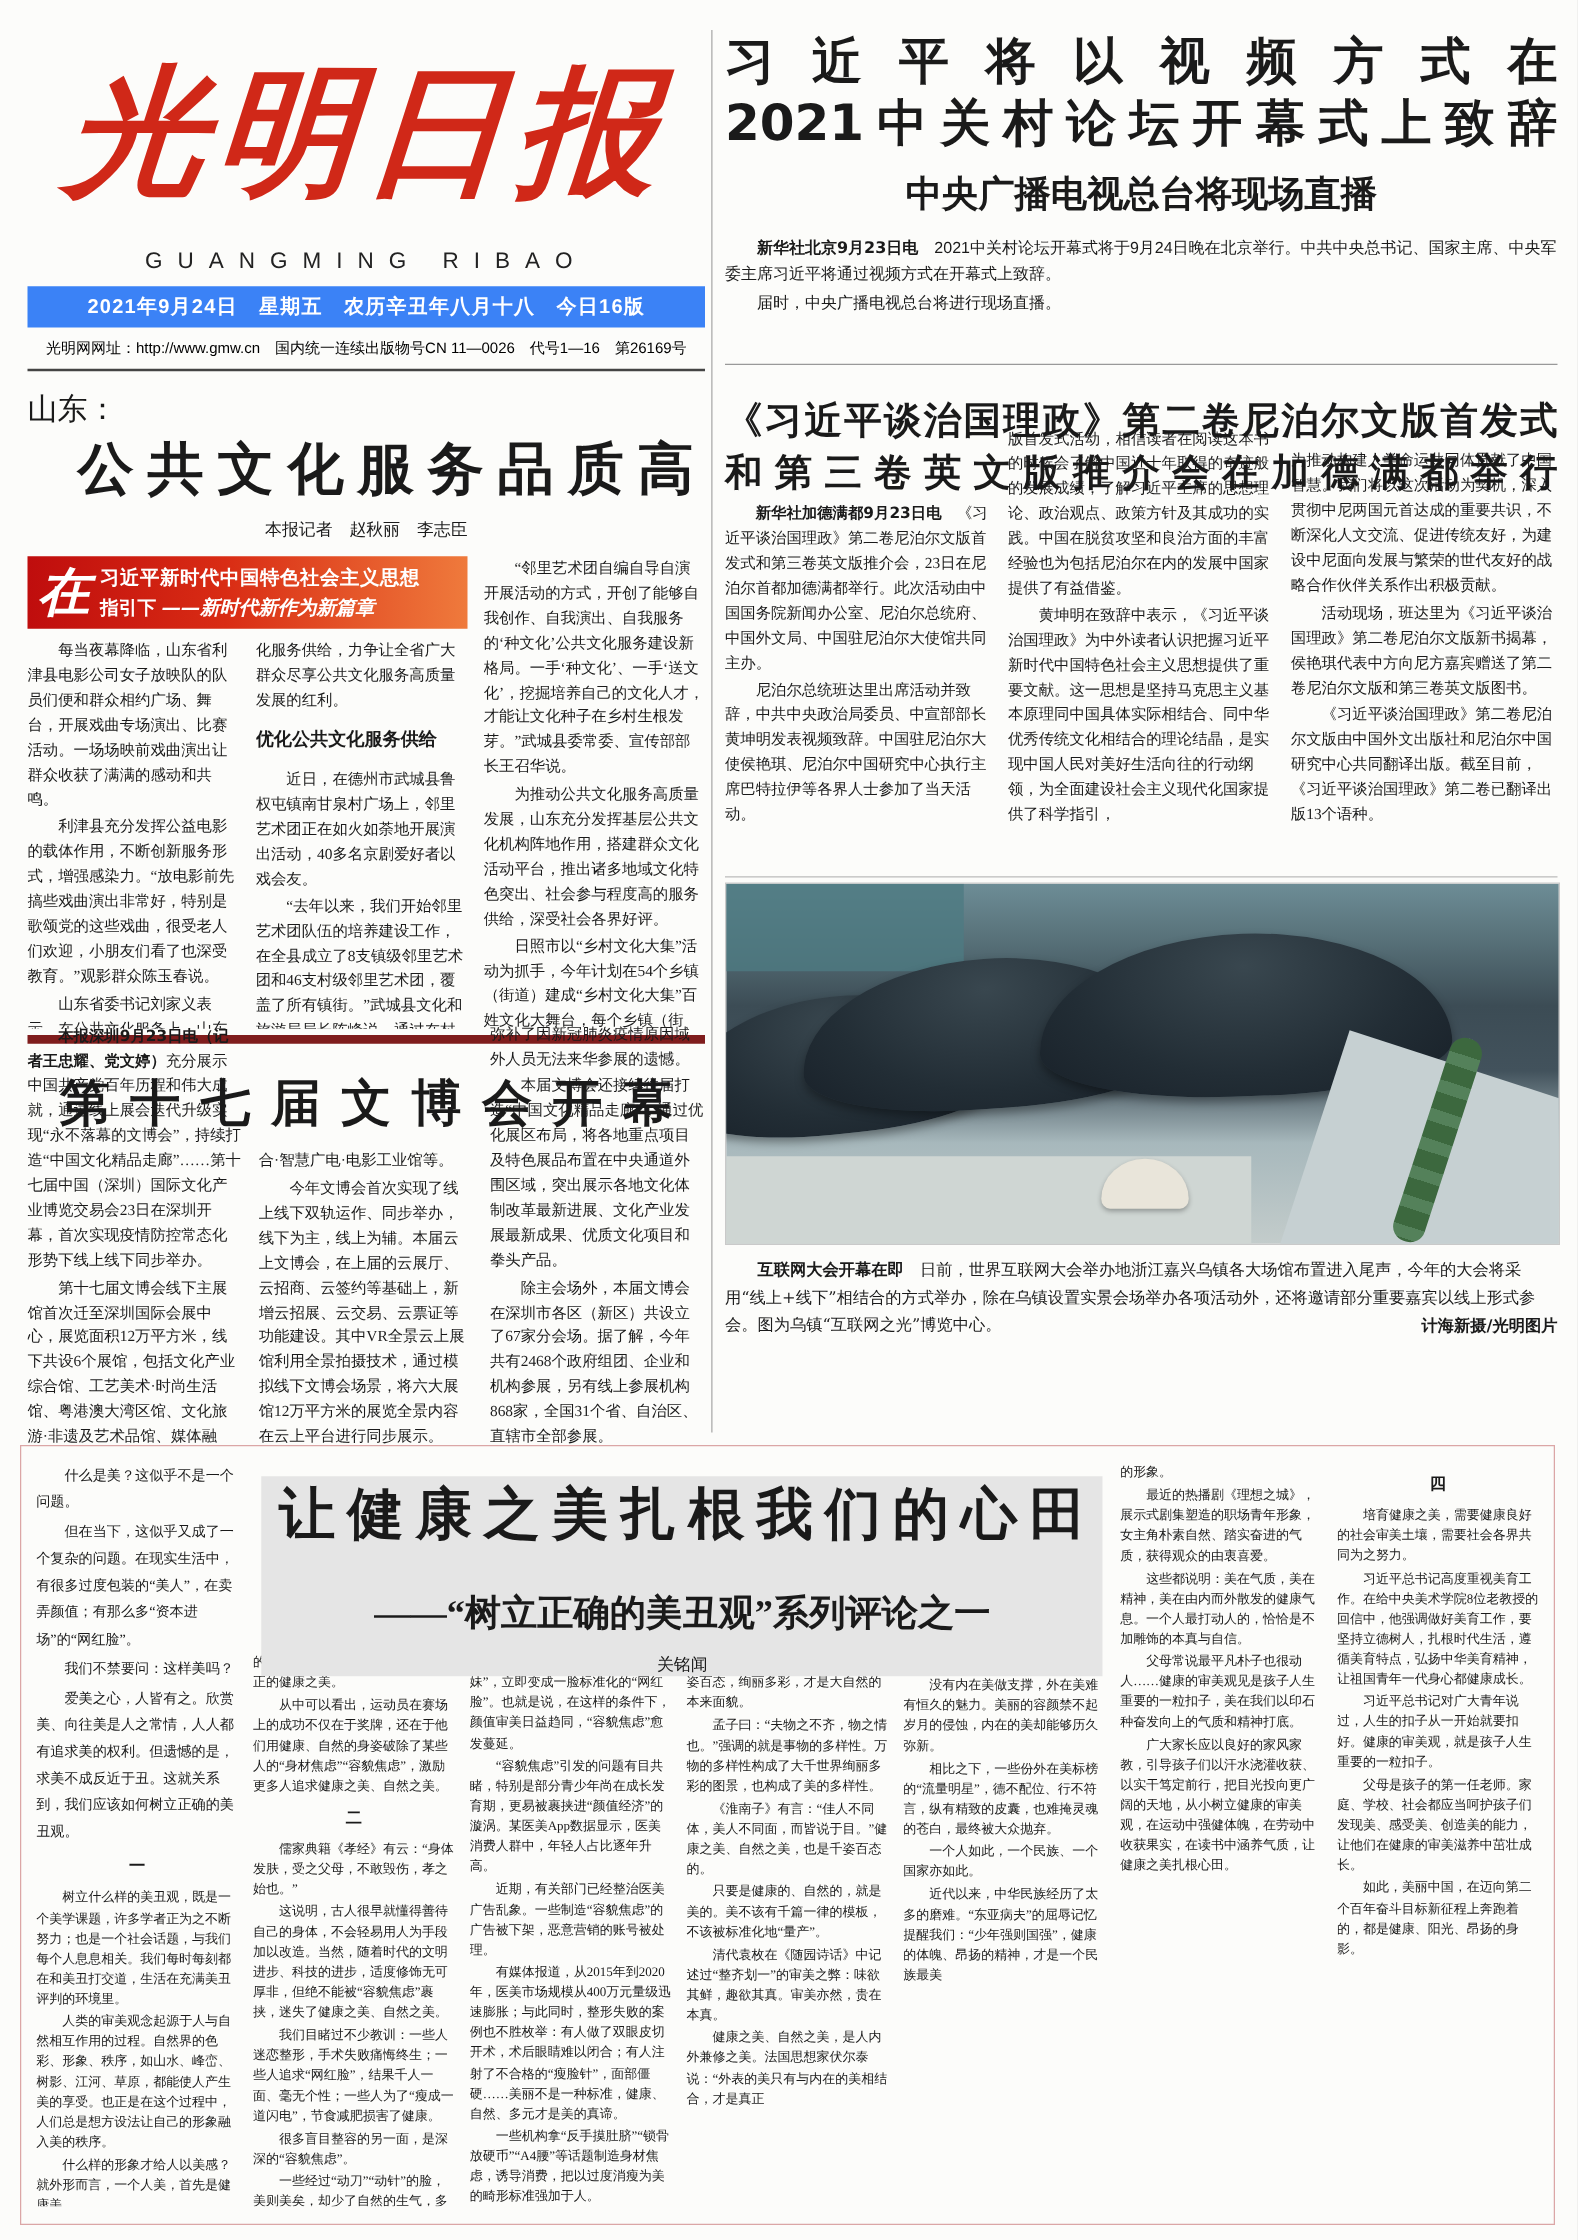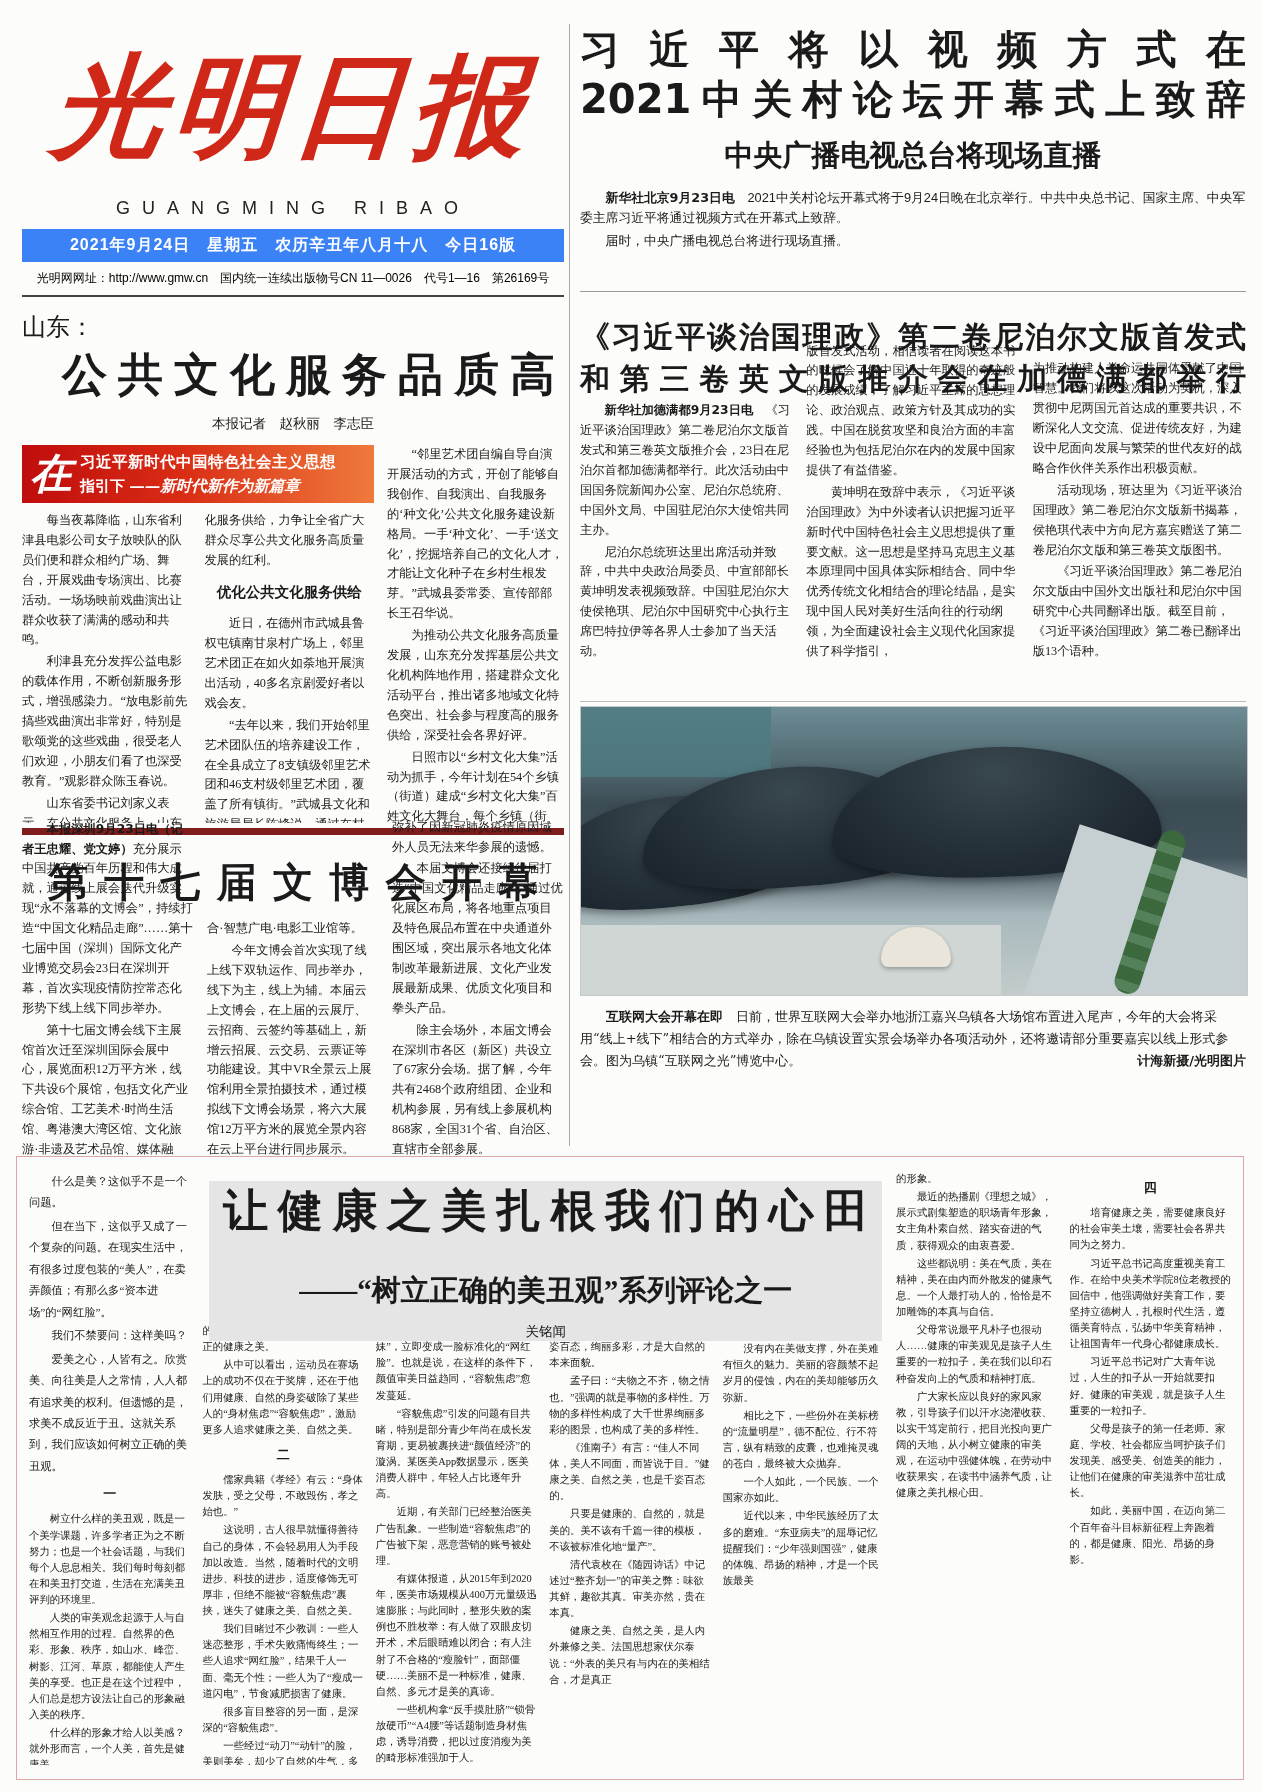--- a/index.html
+++ b/index.html
@@ -53,21 +53,21 @@
           color:#fff;display:flex;align-items:center;padding:0 8px;margin-bottom:8px;}
   .banner .bigchar{font-size:42px;font-family:"DejaVu Serif",serif;font-style:italic;
                    font-weight:bold;margin-right:8px;line-height:1;}
   .banner .btxt{flex:1;}
   .banner .bl1{font-size:15.5px;font-weight:bold;letter-spacing:0.5px;}
   .banner .bl2{font-size:15px;font-weight:bold;margin-top:3px;}
   .banner .bl2 i{font-family:"DejaVu Serif",serif;font-weight:bold;font-size:15.5px;}
   .sh-cols{display:flex;gap:13px;height:312px;}
   .sh-cols .col{font-size:12.3px;}
   .sh-col3{flex:1;overflow:hidden;font-size:12.3px;line-height:1.62;font-family:"Liberation Serif",serif;}
-  .subhead{text-align:center;text-indent:0;font-weight:bold;font-size:14.5px;margin:10px 0;
+  .subhead{text-indent:0;font-weight:bold;font-size:14.5px;margin:10px 0;
            font-family:"DejaVu Sans",sans-serif;}
 
   
   .expo{left:22px;top:828px;width:542px;height:330px;border-top:7px solid #7f1d1d;padding-top:20px;}
   .expo .h1{font-size:40px;font-weight:bold;font-family:"DejaVu Serif",serif;
             text-align:justify;text-align-last:justify;padding:0 26px;}
   .expo .cols{margin-top:14px;height:238px;}
 
   
   .photoblk{left:580px;top:706px;width:666px;height:442px;}

